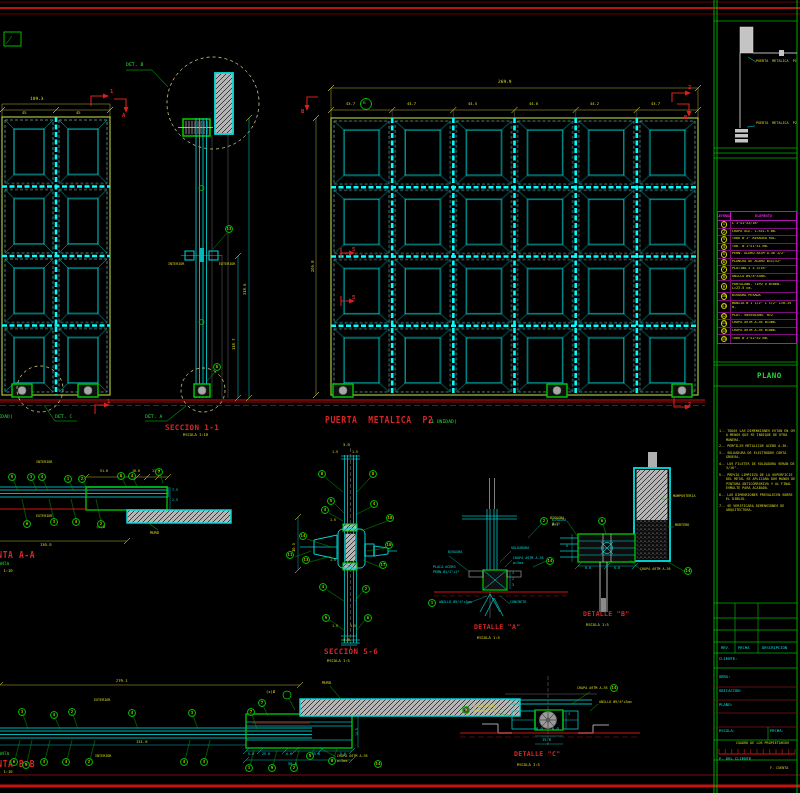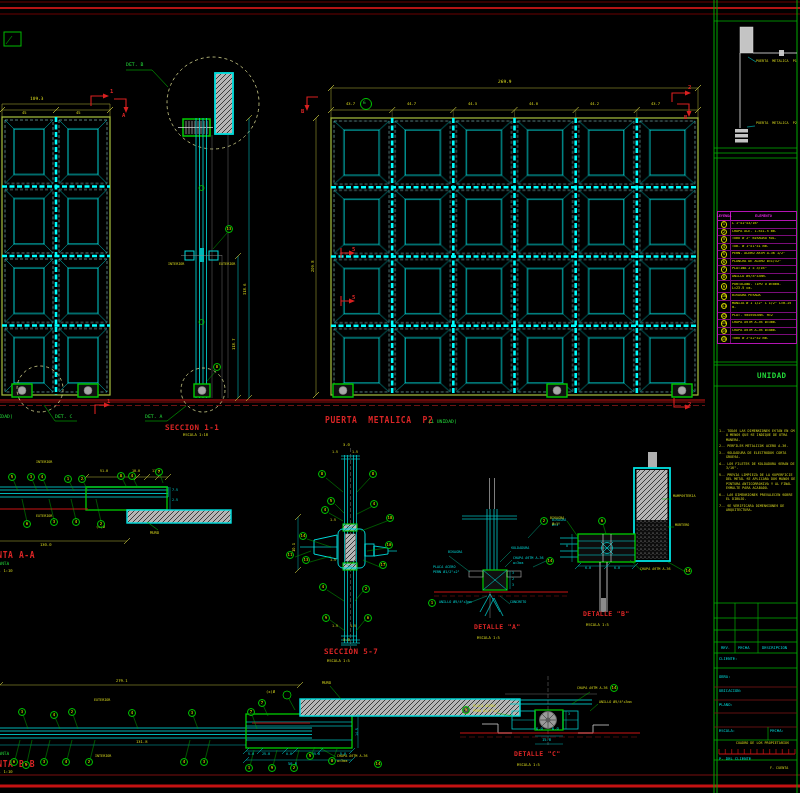--- a/index.html
+++ b/index.html
@@ -348,21 +348,21 @@
   <span class="balloon" style="left:117px;top:472px">8</span>
   <span class="balloon" style="left:128px;top:472px">4</span>
   <span class="balloon" style="left:155px;top:468px">7</span>
   <span class="balloon" style="left:23px;top:520px">6</span>
   <span class="balloon" style="left:50px;top:518px">3</span>
   <span class="balloon" style="left:72px;top:518px">4</span>
   <span class="balloon" style="left:97px;top:520px">2</span>
 </div>
 
 <div>
-  <span class="t r f7" style="left:324px;top:648px">SECCION 5-7</span>
+  <span class="t r f7" style="left:324px;top:648px">SECCION 5-6</span>
   <span class="t y f35" style="left:327px;top:659px">ESCALA 1:5</span>
   <span class="t y f35" style="left:343px;top:443px">3.0</span>
   <span class="t y f3" style="left:332px;top:451px">1.5</span>
   <span class="t y f3" style="left:352px;top:451px">1.5</span>
   <span class="t y f35 rot" style="left:292px;top:552px">10.1</span>
   <span class="t y f3" style="left:330px;top:519px">1.5</span>
   <span class="t y f3" style="left:330px;top:559px">1.5</span>
   <span class="t y f3" style="left:332px;top:625px">1.5</span>
   <span class="t y f3" style="left:350px;top:625px">1.5</span>
   <span class="t y f35" style="left:343px;top:638px">3.0</span>
@@ -471,21 +471,21 @@
   <span class="balloon" style="left:610px;top:684px">14</span>
   <span class="t c f35" style="left:536px;top:727px">6.0</span>
   <span class="t c f35" style="left:552px;top:727px">6.0</span>
   <span class="t c f35" style="left:542px;top:738px">15.0</span>
   <span class="t c f3" style="left:568px;top:713px">3</span>
 </div>
 
 <div>
   <span class="t y f3" style="left:756px;top:60px">PUERTA  METALICA  P1</span>
   <span class="t y f3" style="left:756px;top:122px">PUERTA  METALICA  P2</span>
-  <span class="t g f7" style="left:757px;top:372px">UNIDAD</span>
+  <span class="t g f7" style="left:757px;top:372px">PLANO</span>
 
   <div class="legend">
     <div class="lg-header">
       <span class="lg-c1">LEYENDA</span>
       <span class="lg-c2">ELEMENTO</span>
     </div>
     <div class="lg-row">
           <span class="lg-num">
             <i>1</i>
           </span>

